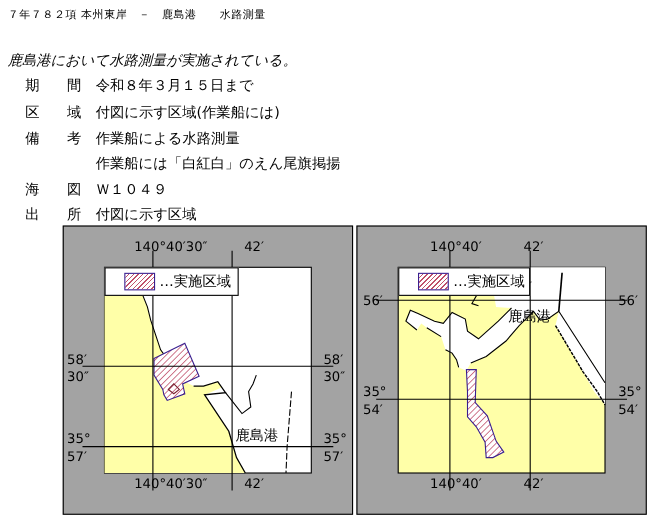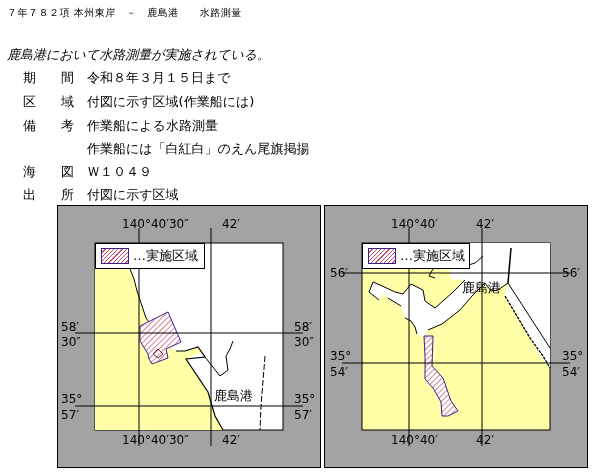--- a/index.html
+++ b/index.html
@@ -5,21 +5,21 @@
     html, body { margin: 0; padding: 0; background: #ffffff; }
     body { width: 601px; height: 476px; position: relative; overflow: hidden;
            font-family: "DejaVu Sans", "Liberation Sans", sans-serif; color: #000; }
     .title { position: absolute; left: 7px; top: 6px; font-size: 10px; white-space: pre; letter-spacing: 0.5px; }
     .intro { position: absolute; left: 7px; top: 46px; font-size: 13px; font-style: italic; }
     .row { position: absolute; left: 7px; font-size: 13px; height: 20px; }
     .row .k { position: absolute; left: 0; width: 70px; white-space: pre; letter-spacing: 6px; margin-left: 16px; }
     .row .v { position: absolute; left: 80px; white-space: nowrap; }
     .frame { position: absolute; border: 1px solid #000; background: #a3a3a3; }
     .frame svg { position: absolute; left: 0; top: 0; }
-    .legend { position: absolute; background: #fff; border: 1px solid #000; display: flex; align-items: center; font-size: 13px; }
+    .legend { position: absolute; background: #fff; border: 1px solid #000; display: flex; align-items: center; font-size: 13px; padding-left: 12px; }
     .legend .sw { width: 26px; height: 14px; border: 1px solid #3a1f8f; margin: 0 4px 0 5px;
       background: repeating-linear-gradient(135deg, #ffffff 0 2px, #c0506a 2px 3px); }
     .port { position: absolute; font-size: 12px; white-space: nowrap; }
   </style>
 </head>
 <body>
 
 <div class="title">７年７８２項 本州東岸　－　鹿島港　　水路測量</div>
 <div class="intro">鹿島港において水路測量が実施されている。</div>
 

